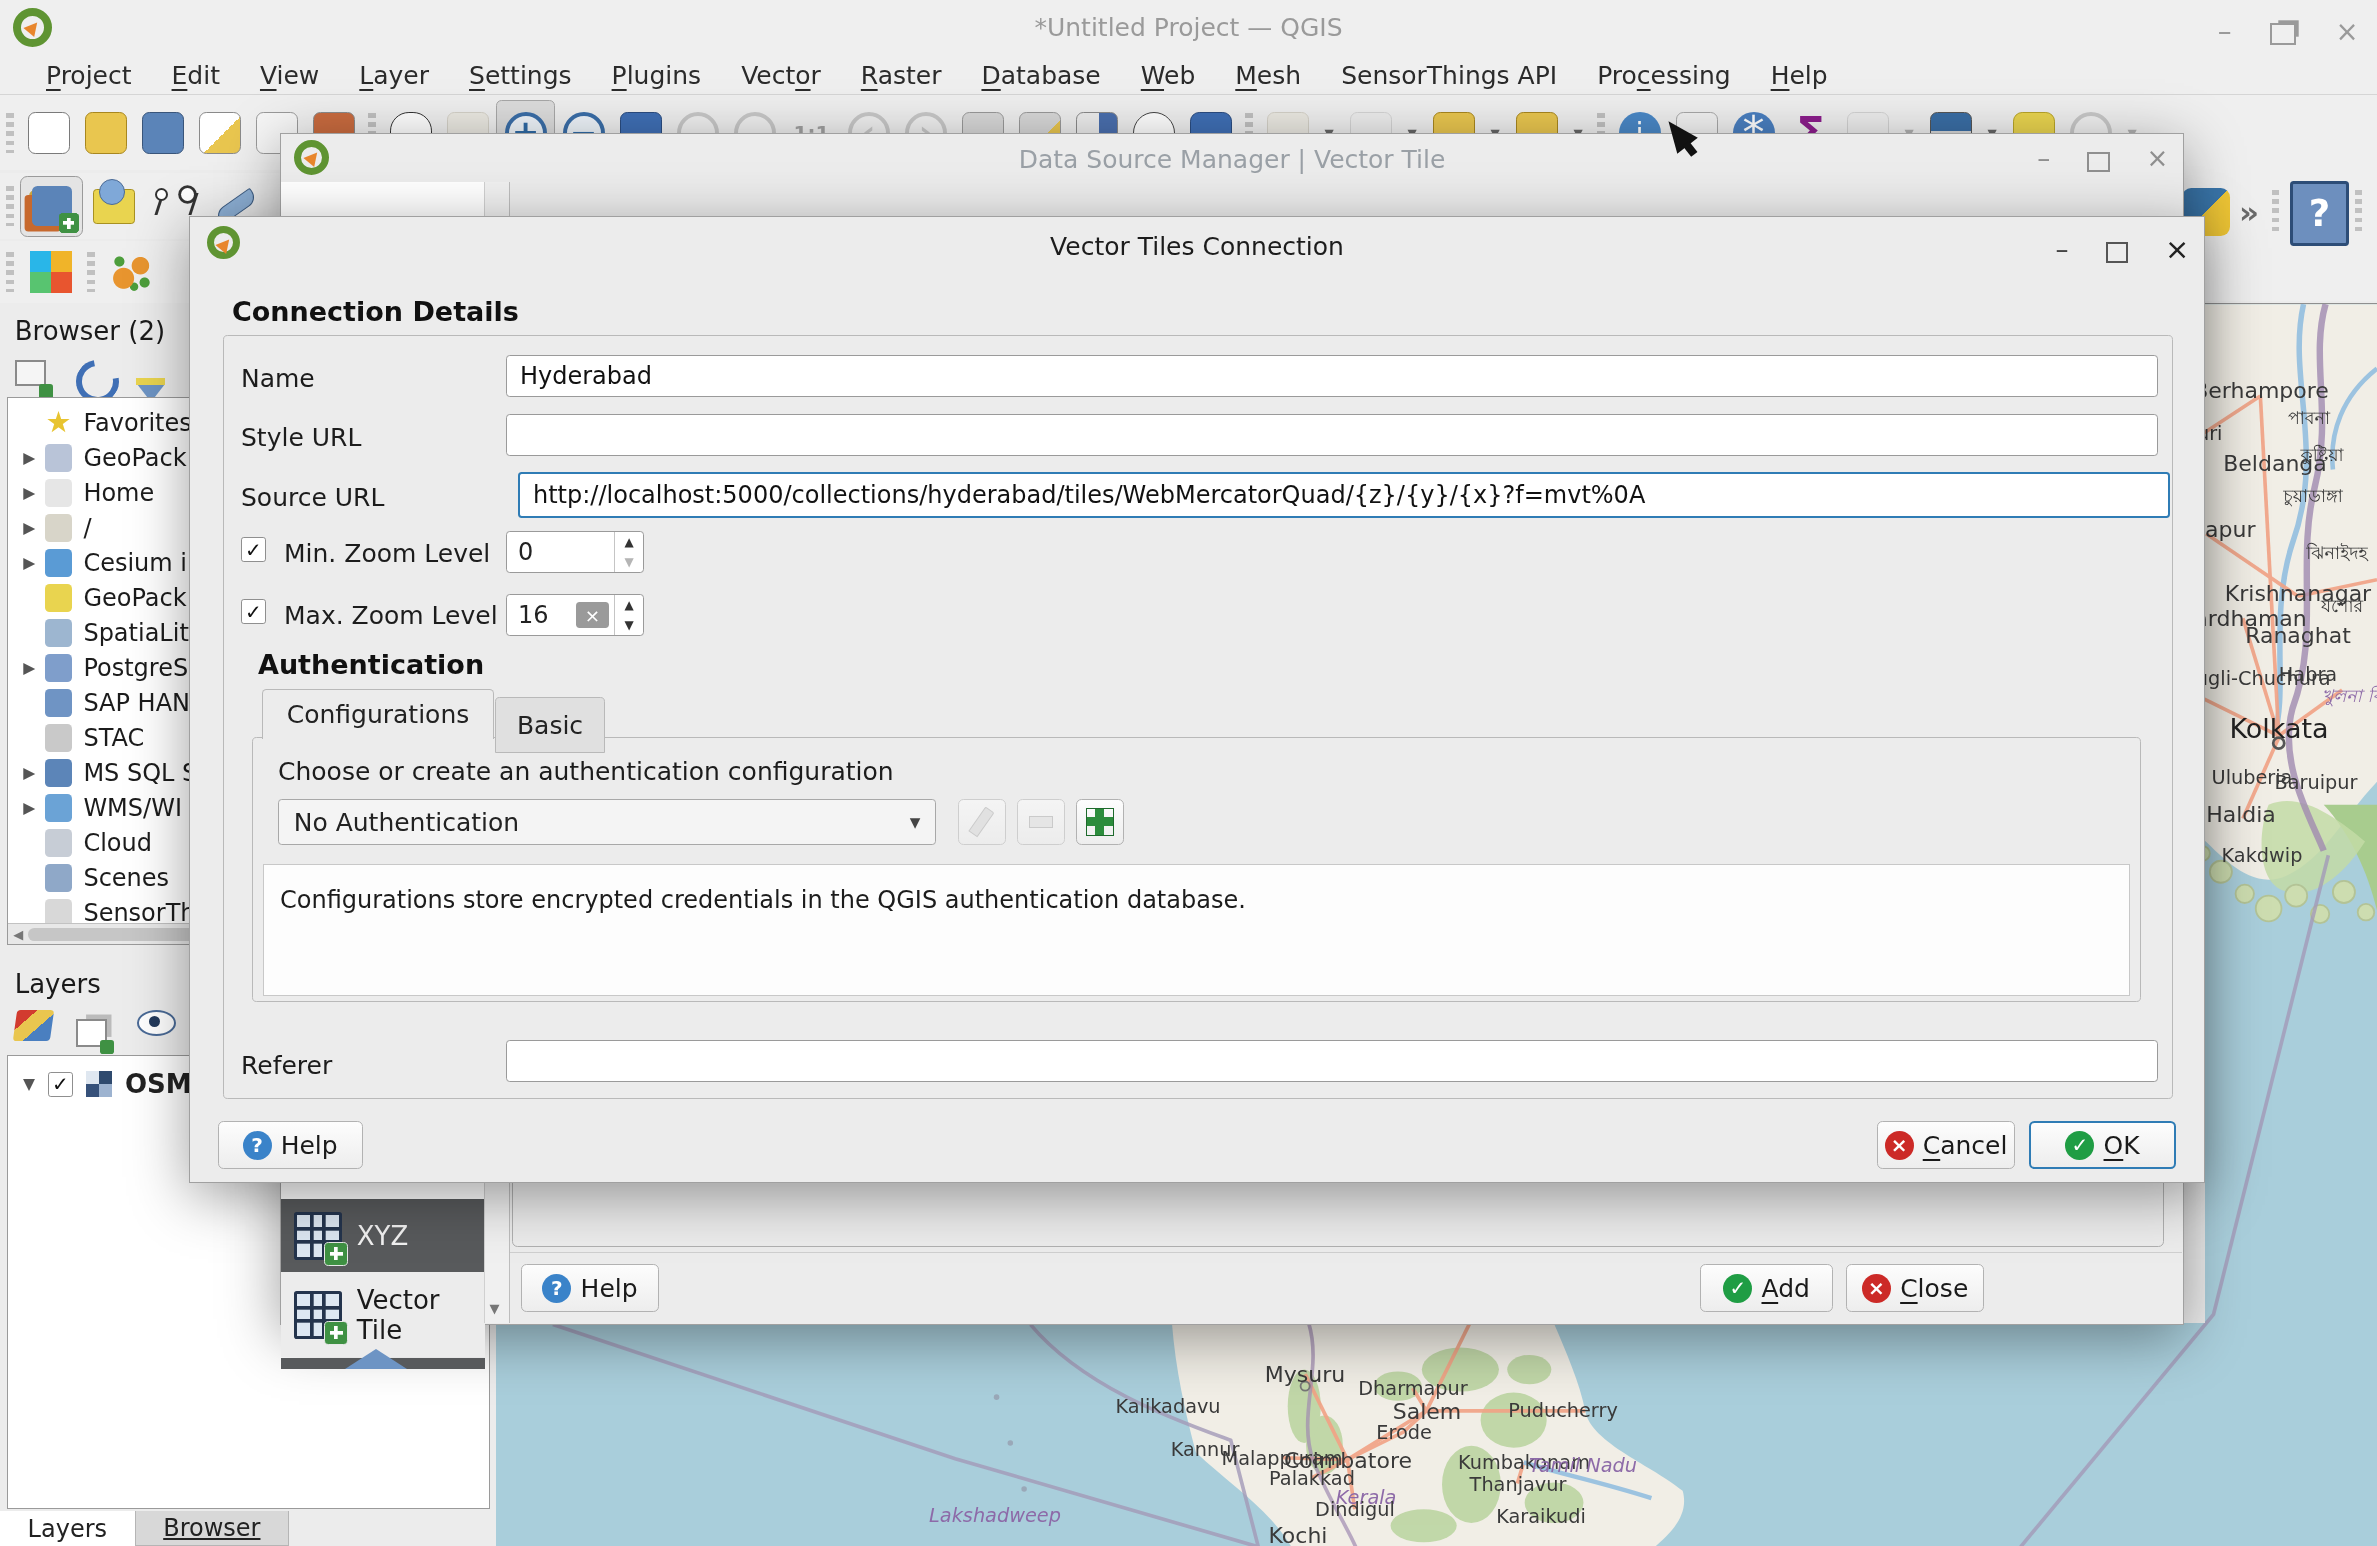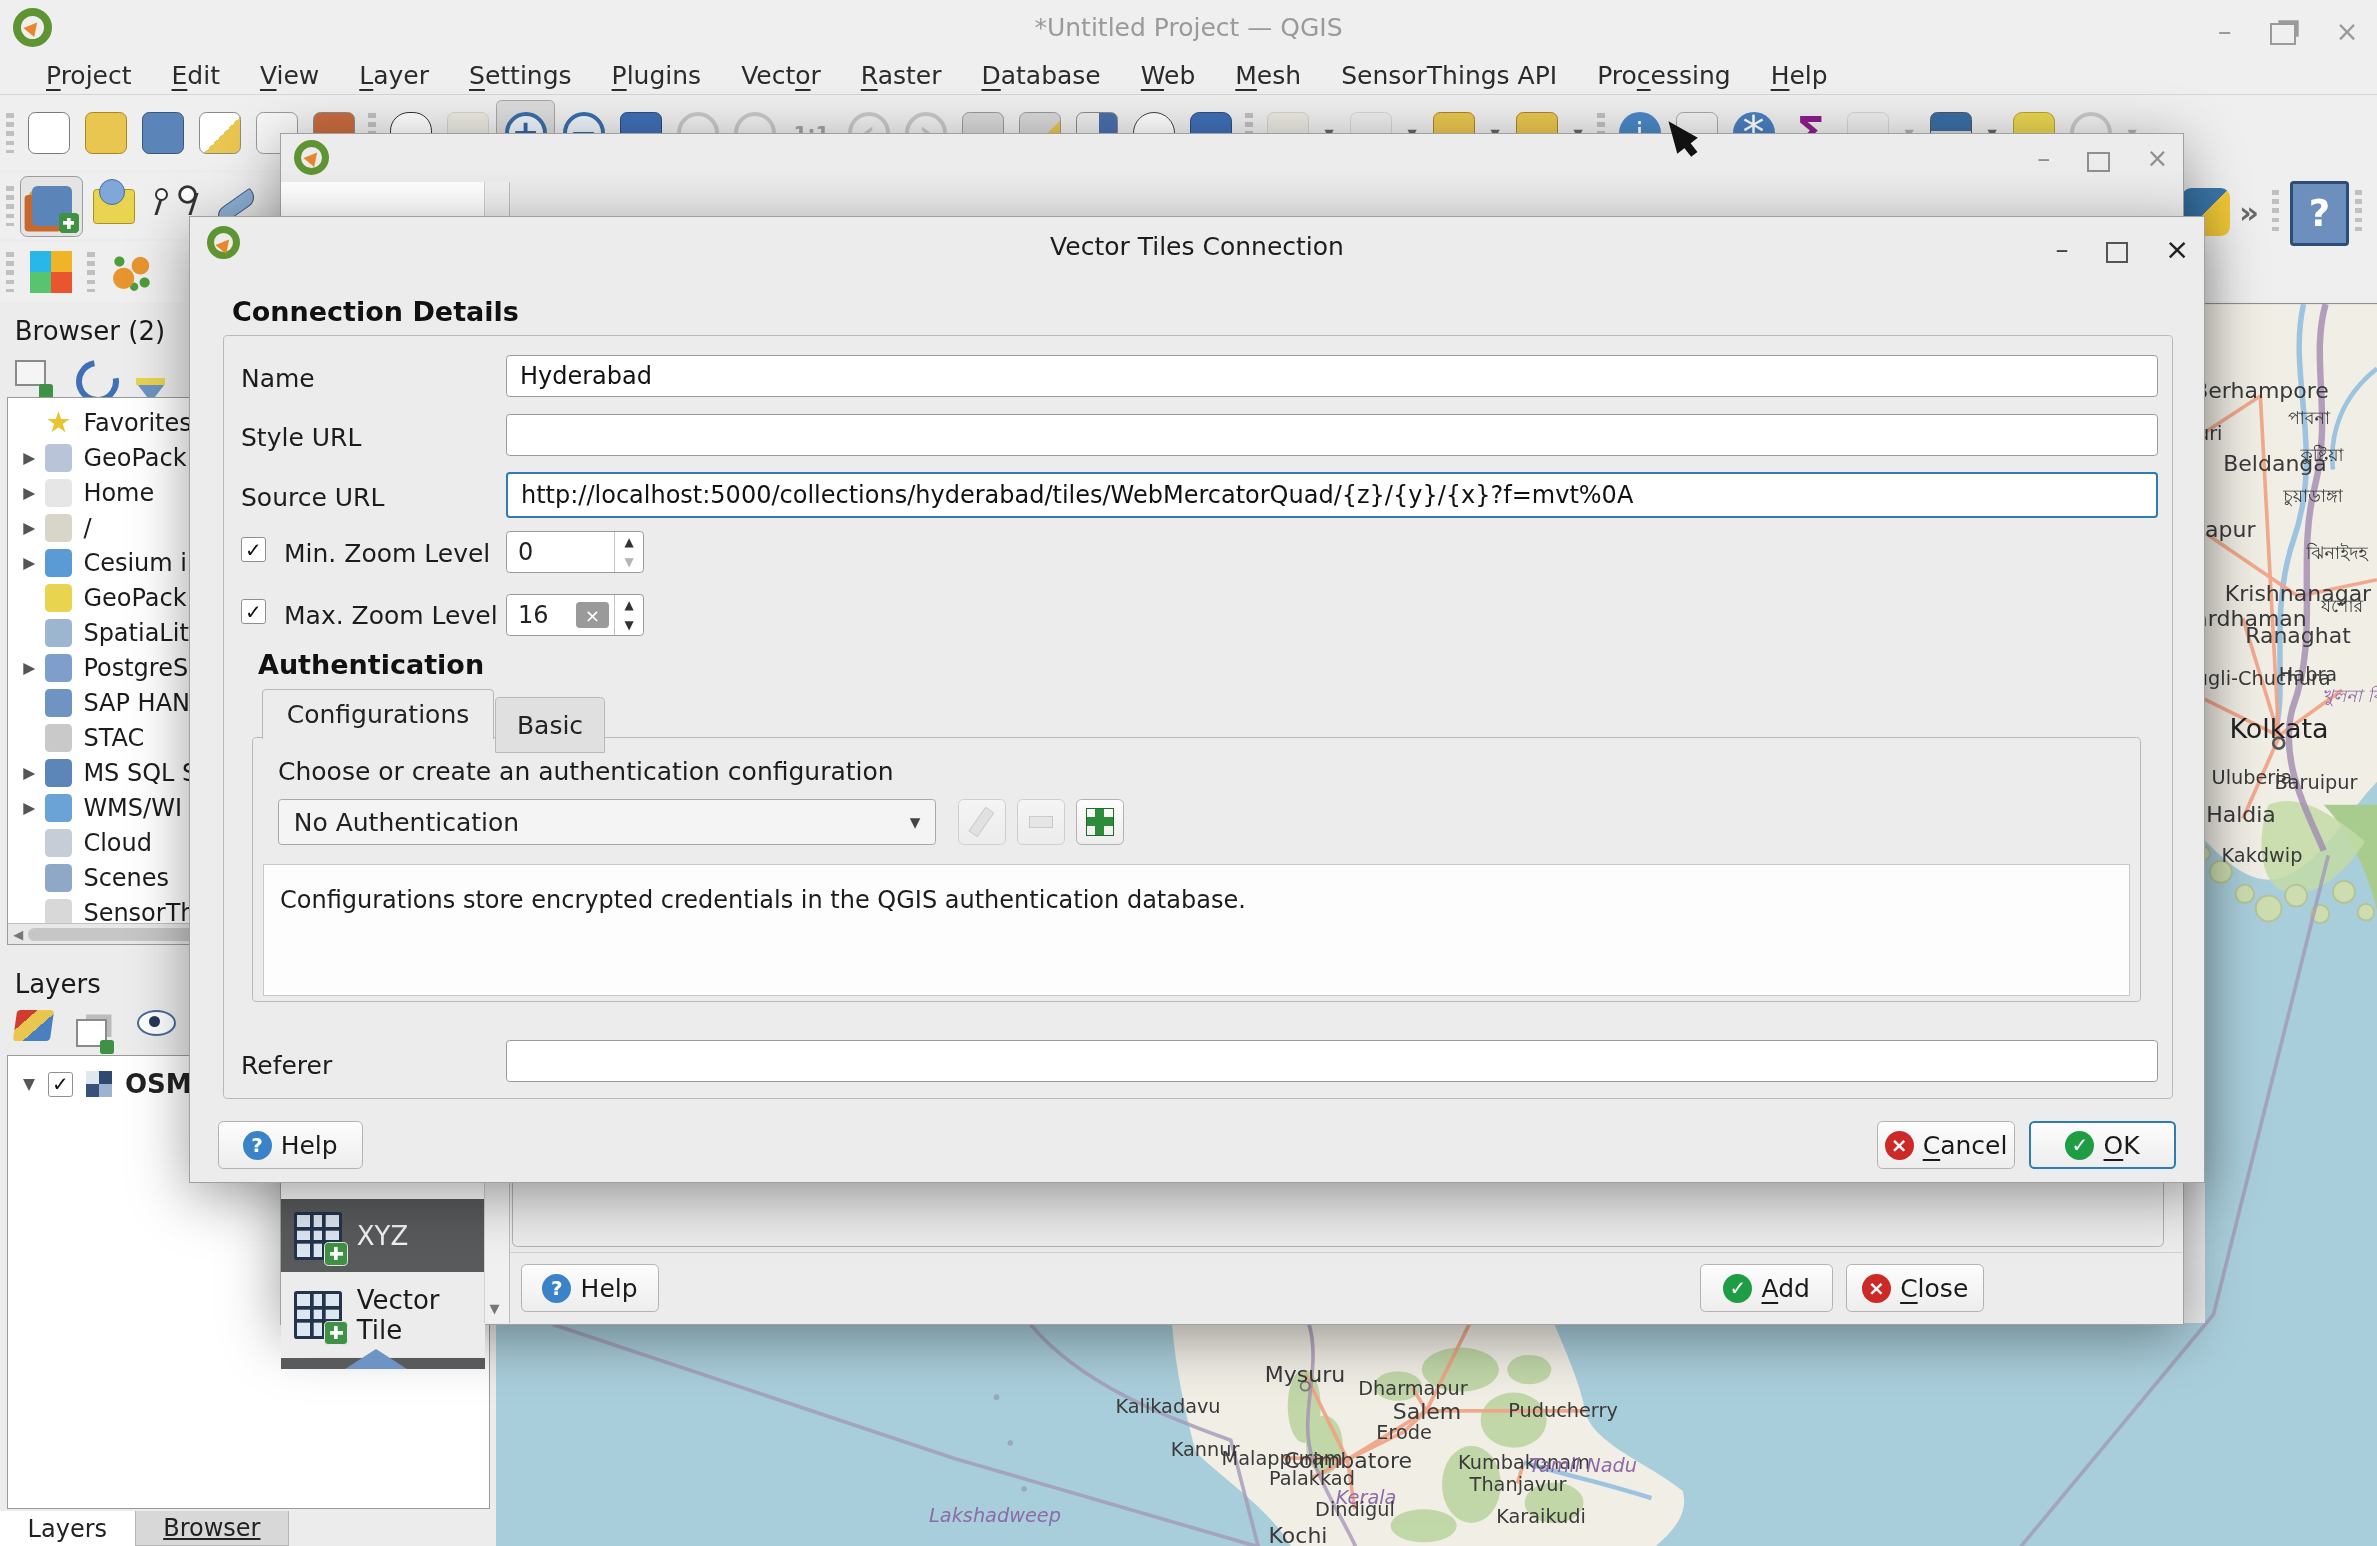--- a/index.html
+++ b/index.html
@@ -140,21 +140,21 @@
   .btn .dot{width:29px;height:29px;border-radius:50%;color:#fff;font-size:20px;font-weight:bold;display:flex;align-items:center;justify-content:center;flex:none;}
   .btn.focus{border:2.8px solid #2f7cb5;}
   
   #vtc{left:189px;top:216px;width:2014px;height:965px;}
   #vtc .t{color:#1c1c1c;}
   .sect{position:absolute;font-size:27px;font-weight:bold;color:#111;}
   .group{position:absolute;border:0.9px solid #b9b9b9;border-radius:4.6px;}
   .flabel{position:absolute;font-size:25px;color:#1c1c1c;}
   .inp{position:absolute;background:#fff;border:1.8px solid #9a9a9a;border-radius:3.7px;font-size:24px;color:#111;
      display:flex;align-items:center;padding:0 13px;box-sizing:border-box;}
-  .inp.focus{border:2.8px solid #2f7cb5;}
+  .inp.focus{border:2.8px solid #2f7cb5;margin-left:12px;}
   .spin{position:absolute;background:#fff;border:1.8px solid #9a9a9a;border-radius:3.7px;display:flex;align-items:stretch;box-sizing:border-box;}
   .spin .val{flex:1;font-size:24px;display:flex;align-items:center;padding-left:11px;}
   .spin .clr{align-self:center;width:33px;height:26px;background:#9a9a9a;border-radius:3.7px;color:#fff;font-size:18.4px;display:flex;align-items:center;justify-content:center;margin-right:5.5px;}
   .spin .arrs{width:27.6px;border-left:1.8px solid #c5c5c5;display:flex;flex-direction:column;}
   .spin .arrs span{flex:1;display:flex;align-items:center;justify-content:center;font-size:12px;color:#333;}
   .spin .arrs span.dim{color:#b5b5b5;}
   .tab{position:absolute;display:flex;align-items:center;justify-content:center;font-size:25px;box-sizing:border-box;}
   .tab.on{background:#ececec;border:0.9px solid #b9b9b9;border-bottom:none;border-radius:4.6px 4.6px 0 0;z-index:2;}
   .tab.off{background:#e0e0e0;border:0.9px solid #b9b9b9;border-radius:4.6px 4.6px 0 0;}
   .combo{position:absolute;background:#f4f4f4;border:1.8px solid #a8a8a8;border-radius:3.7px;display:flex;align-items:center;padding:0 14.7px;box-sizing:border-box;font-size:25px;}
@@ -582,20 +582,21 @@
 </div>
 
 <div id="bottom-tabs" class="abs">
   <div class="btab on">Layers</div>
   <div class="btab off">Browser</div>
 </div>
 
 <div id="dsm" class="abs window">
   <div class="wbar">
     <div class="qlogo abs" style="left:13px;top:5.5px;width:35px;height:35px;border-width:7.3px"></div>
+    <div class="t">Data Source Manager | Vector Tile</div>
     <div class="wc" style="color:#8f8f8f">
       <span>–</span>
       <span class="rbox" style="border-color:#8f8f8f"></span>
       <span>×</span>
     </div>
   </div>
   <div id="dsm-side">
     <span class="abs" style="right:1.8px;top:14.7px;font-size:13px;color:#888">▲</span>
     <div class="side-item sel" style="top: 1090px; height: 85px;">
         <span class="vt-ic"></span>

